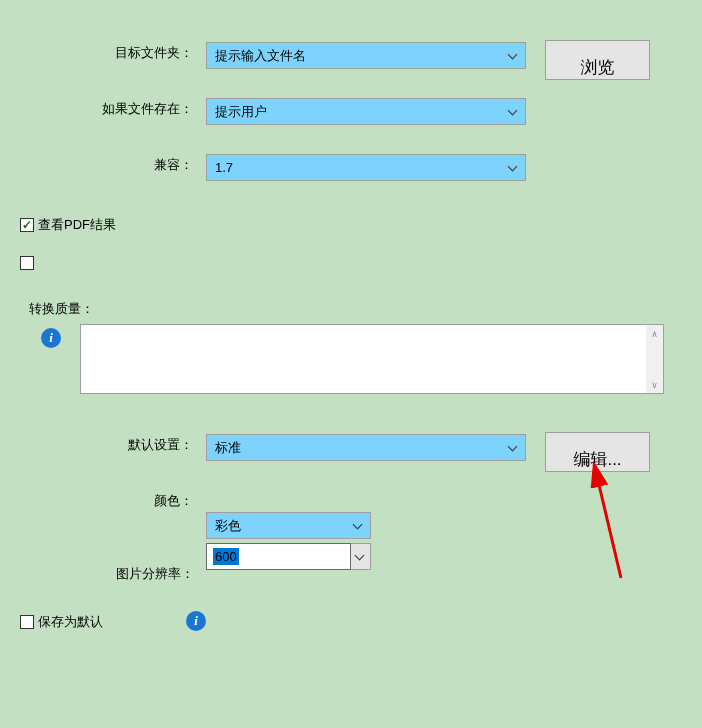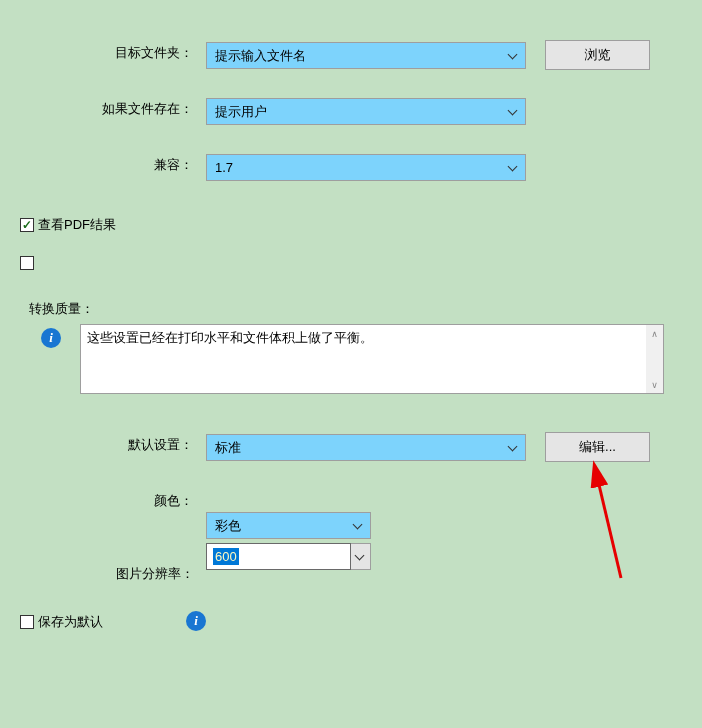--- a/index.html
+++ b/index.html
@@ -43,26 +43,26 @@
     position: absolute;
     left: 1px; top: 1px;
     width: 6px; height: 6px;
     border-right: 1.5px solid #333;
     border-bottom: 1.5px solid #333;
     transform: rotate(45deg);
   }
   .btn {
     background: #e5e5e5;
     border: 1px solid #9e9e9e;
-    height: 30px;
-    display: flex;
-    align-items: center;
+    height: 40px;
+    display: flex;
+    align-items: flex-end;
     justify-content: center;
     cursor: default;
-    font-size: 13px;
+    font-size: 17px;
   }
   .checkbox {
     display: flex;
     align-items: center;
     gap: 4px;
   }
   .cb-box {
     width: 14px; height: 14px;
     background: #fff;
     border: 1px solid #333;
@@ -121,21 +121,21 @@
   .combo-input {
     background: #fff;
     border: 1px solid #696969;
     height: 27px;
     padding: 0 6px;
     display: flex;
     align-items: center;
   }
   .combo-input .selected {
     background: #0078d7;
-    color: #fef9c3;
+    color: #000000;
     padding: 1px 2px;
   }
   .combo-btn {
     width: 20px; height: 27px;
     background: #e5e5e5;
     border: 1px solid #9e9e9e;
     border-left: none;
     display: flex; align-items: center; justify-content: center;
   }
   .arrow-annotation {
@@ -180,21 +180,20 @@
   <span>查看PDF结果</span>
 </div>
 
 <div class="checkbox" style="position:absolute; left:20px; top:256px;">
   <span class="cb-box"></span>
 </div>
 
 <div style="position:absolute; left:29px; top:300px;">转换质量：</div>
 <div class="info-icon" style="position:absolute; left:41px; top:328px;">i</div>
 <div class="textarea-wrap" style="position:absolute; left:80px; top:324px; width:584px; height:70px;">
-  <div class="ta-content">这些设置已经在打印水平和文件体积上做了平衡。</div>
   <div class="ta-scroll">
     <div class="up">∧</div>
     <div class="down">∨</div>
   </div>
 </div>
 
 <div class="row" style="left:103px; top:436px;">
   <span class="label" style="width:90px;">默认设置：</span>
 </div>
 <div class="dropdown" style="position:absolute; left:206px; top:434px; width:320px;">

